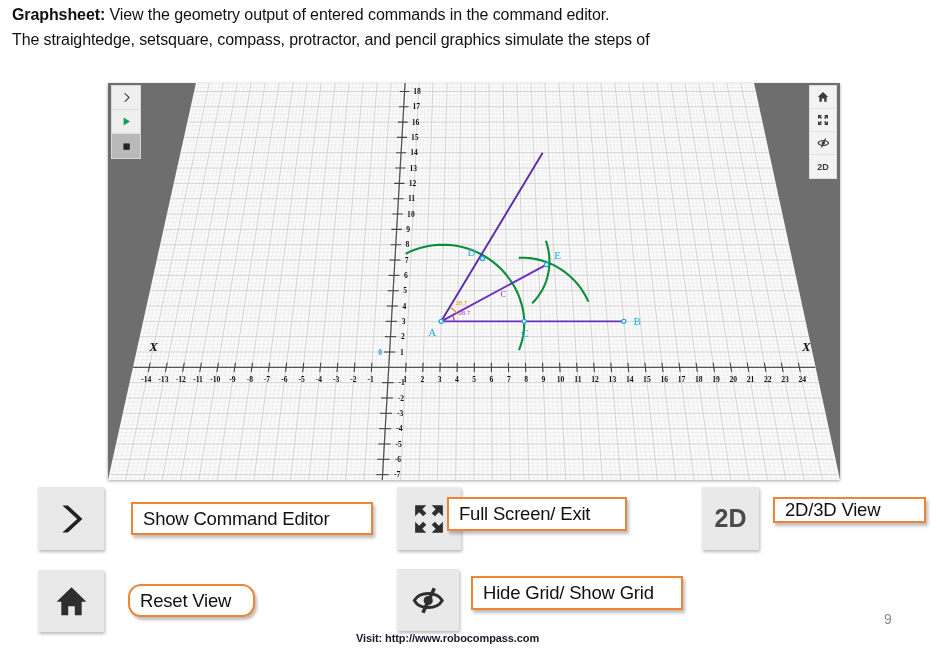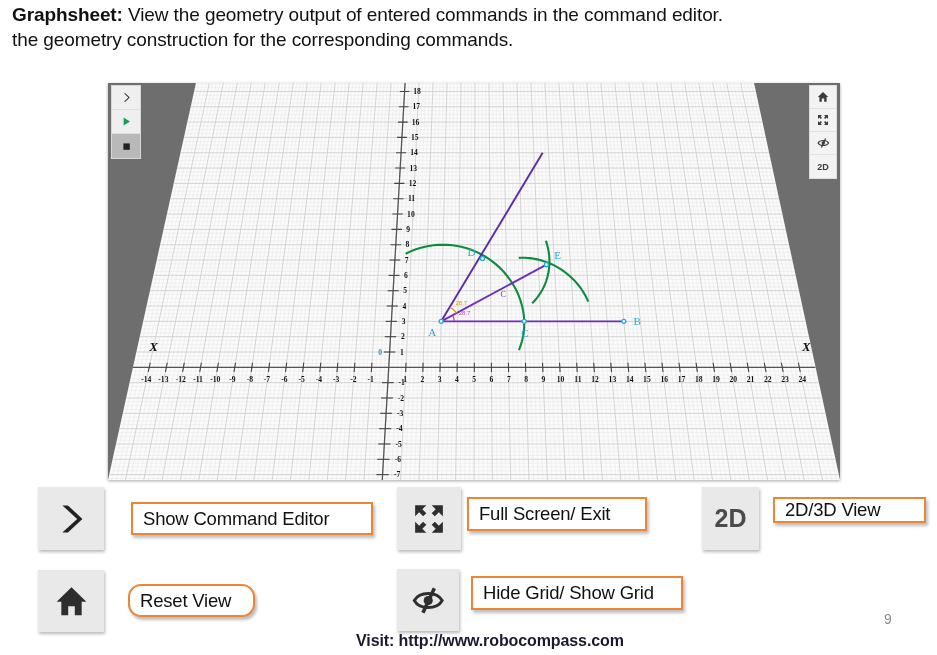--- a/index.html
+++ b/index.html
@@ -6,21 +6,21 @@
   body{
     width:937px;height:655px;
     background:#ffffff;
     font-family:"Liberation Sans", sans-serif;
     overflow:hidden;
     position:relative;
   }
   
   .intro{
     position:absolute; left:12px; top:2px; width:912px;
-    font-size:19px; line-height:25px; color:#111;
+    font-size:16px; line-height:25px; color:#111;
     letter-spacing:-0.1px;
   }
   .intro b{font-weight:bold;}
 
   
   .shot{
     position:absolute; left:108px; top:83px; width:732px; height:397px;
     background:#6e6e6e;
     box-shadow:0 1px 3px rgba(0,0,0,.35);
     overflow:hidden;
@@ -73,37 +73,37 @@
     box-shadow:2px 3px 3px rgba(0,0,0,.26);
     font-size:18.5px;color:#111;
     display:flex;align-items:center;
     padding:0 10px;
     white-space:nowrap;
     letter-spacing:-0.2px;
     box-sizing:border-box;
   }
   .visit{
     position:absolute; left:356px; top:632px;
-    font-size:16px;font-weight:bold;color:#1a1a2e;
+    font-size:11px;font-weight:bold;color:#1a1a2e;
     letter-spacing:-0.1px;
   }
   .pageno{
     position:absolute;left:884px;top:611px;
     font-size:14px;color:#8a8a8a;
   }
   svg.ic{display:block;}
 </style>
 </head>
 <body>
 
 <div class="intro">
   <div>
     <b>Graphsheet:</b><span> View the geometry output of entered commands in the command editor.</span>
   </div>
-  <div>the geometry construction for the corresponding commands.</div>
+  <div>The straightedge, setsquare, compass, protractor, and pencil graphics simulate the steps of</div>
 </div>
 
 <div class="shot">
 
   <div class="plane-wrap">
     <svg class="plane" width="732" height="397" viewBox="0 0 732 397">
       <defs>
         <clipPath id="planeclip">
           <polygon points="88,0 646,0 732,397 0,397"></polygon>
         </clipPath>
@@ -616,21 +616,21 @@
 <div class="lg-btn" style="left:397px;top:487px;width:64px;height:63px;">
   <svg class="ic" width="32" height="32" viewBox="0 0 12 12">
     <g fill="#2e2e2e">
       <path d="M0.8 0.8 L5 0.8 L3.5 2.3 L5 3.8 L3.8 5 L2.3 3.5 L0.8 5 Z"></path>
       <path d="M11.2 0.8 L11.2 5 L9.7 3.5 L8.2 5 L7 3.8 L8.5 2.3 L7 0.8 Z"></path>
       <path d="M0.8 11.2 L0.8 7 L2.3 8.5 L3.8 7 L5 8.2 L3.5 9.7 L5 11.2 Z"></path>
       <path d="M11.2 11.2 L7 11.2 L8.5 9.7 L7 8.2 L8.2 7 L9.7 8.5 L11.2 7 Z"></path>
     </g>
   </svg>
 </div>
-<div class="lg-label" style="left:447px;top:497px;width:180px;height:34px;margin-left:20px;">Full Screen/ Exit</div>
+<div class="lg-label" style="left:447px;top:497px;width:180px;height:34px;">Full Screen/ Exit</div>
 
 <div class="lg-btn" style="left:702px;top:487px;width:57px;height:63px;font-size:25px;font-weight:bold;color:#4a4a4a;">2D</div>
 <div class="lg-label" style="left:773px;top:497px;width:153px;height:26px;">2D/3D View</div>
 
 <div class="lg-btn" style="left:38px;top:570px;width:66px;height:62px;">
   <svg class="ic" width="33" height="33" viewBox="0 0 12 12">
     <path d="M6 0.8 L11.4 6.1 L9.7 6.1 L9.7 11 L7.2 11 L7.2 7.7 L4.8 7.7 L4.8 11 L2.3 11 L2.3 6.1 L0.6 6.1 Z" fill="#2e2e2e"></path>
   </svg>
 </div>
 <div class="lg-label" style="left:128px;top:584px;width:127px;height:33px;border-radius:13px;">Reset View</div>

